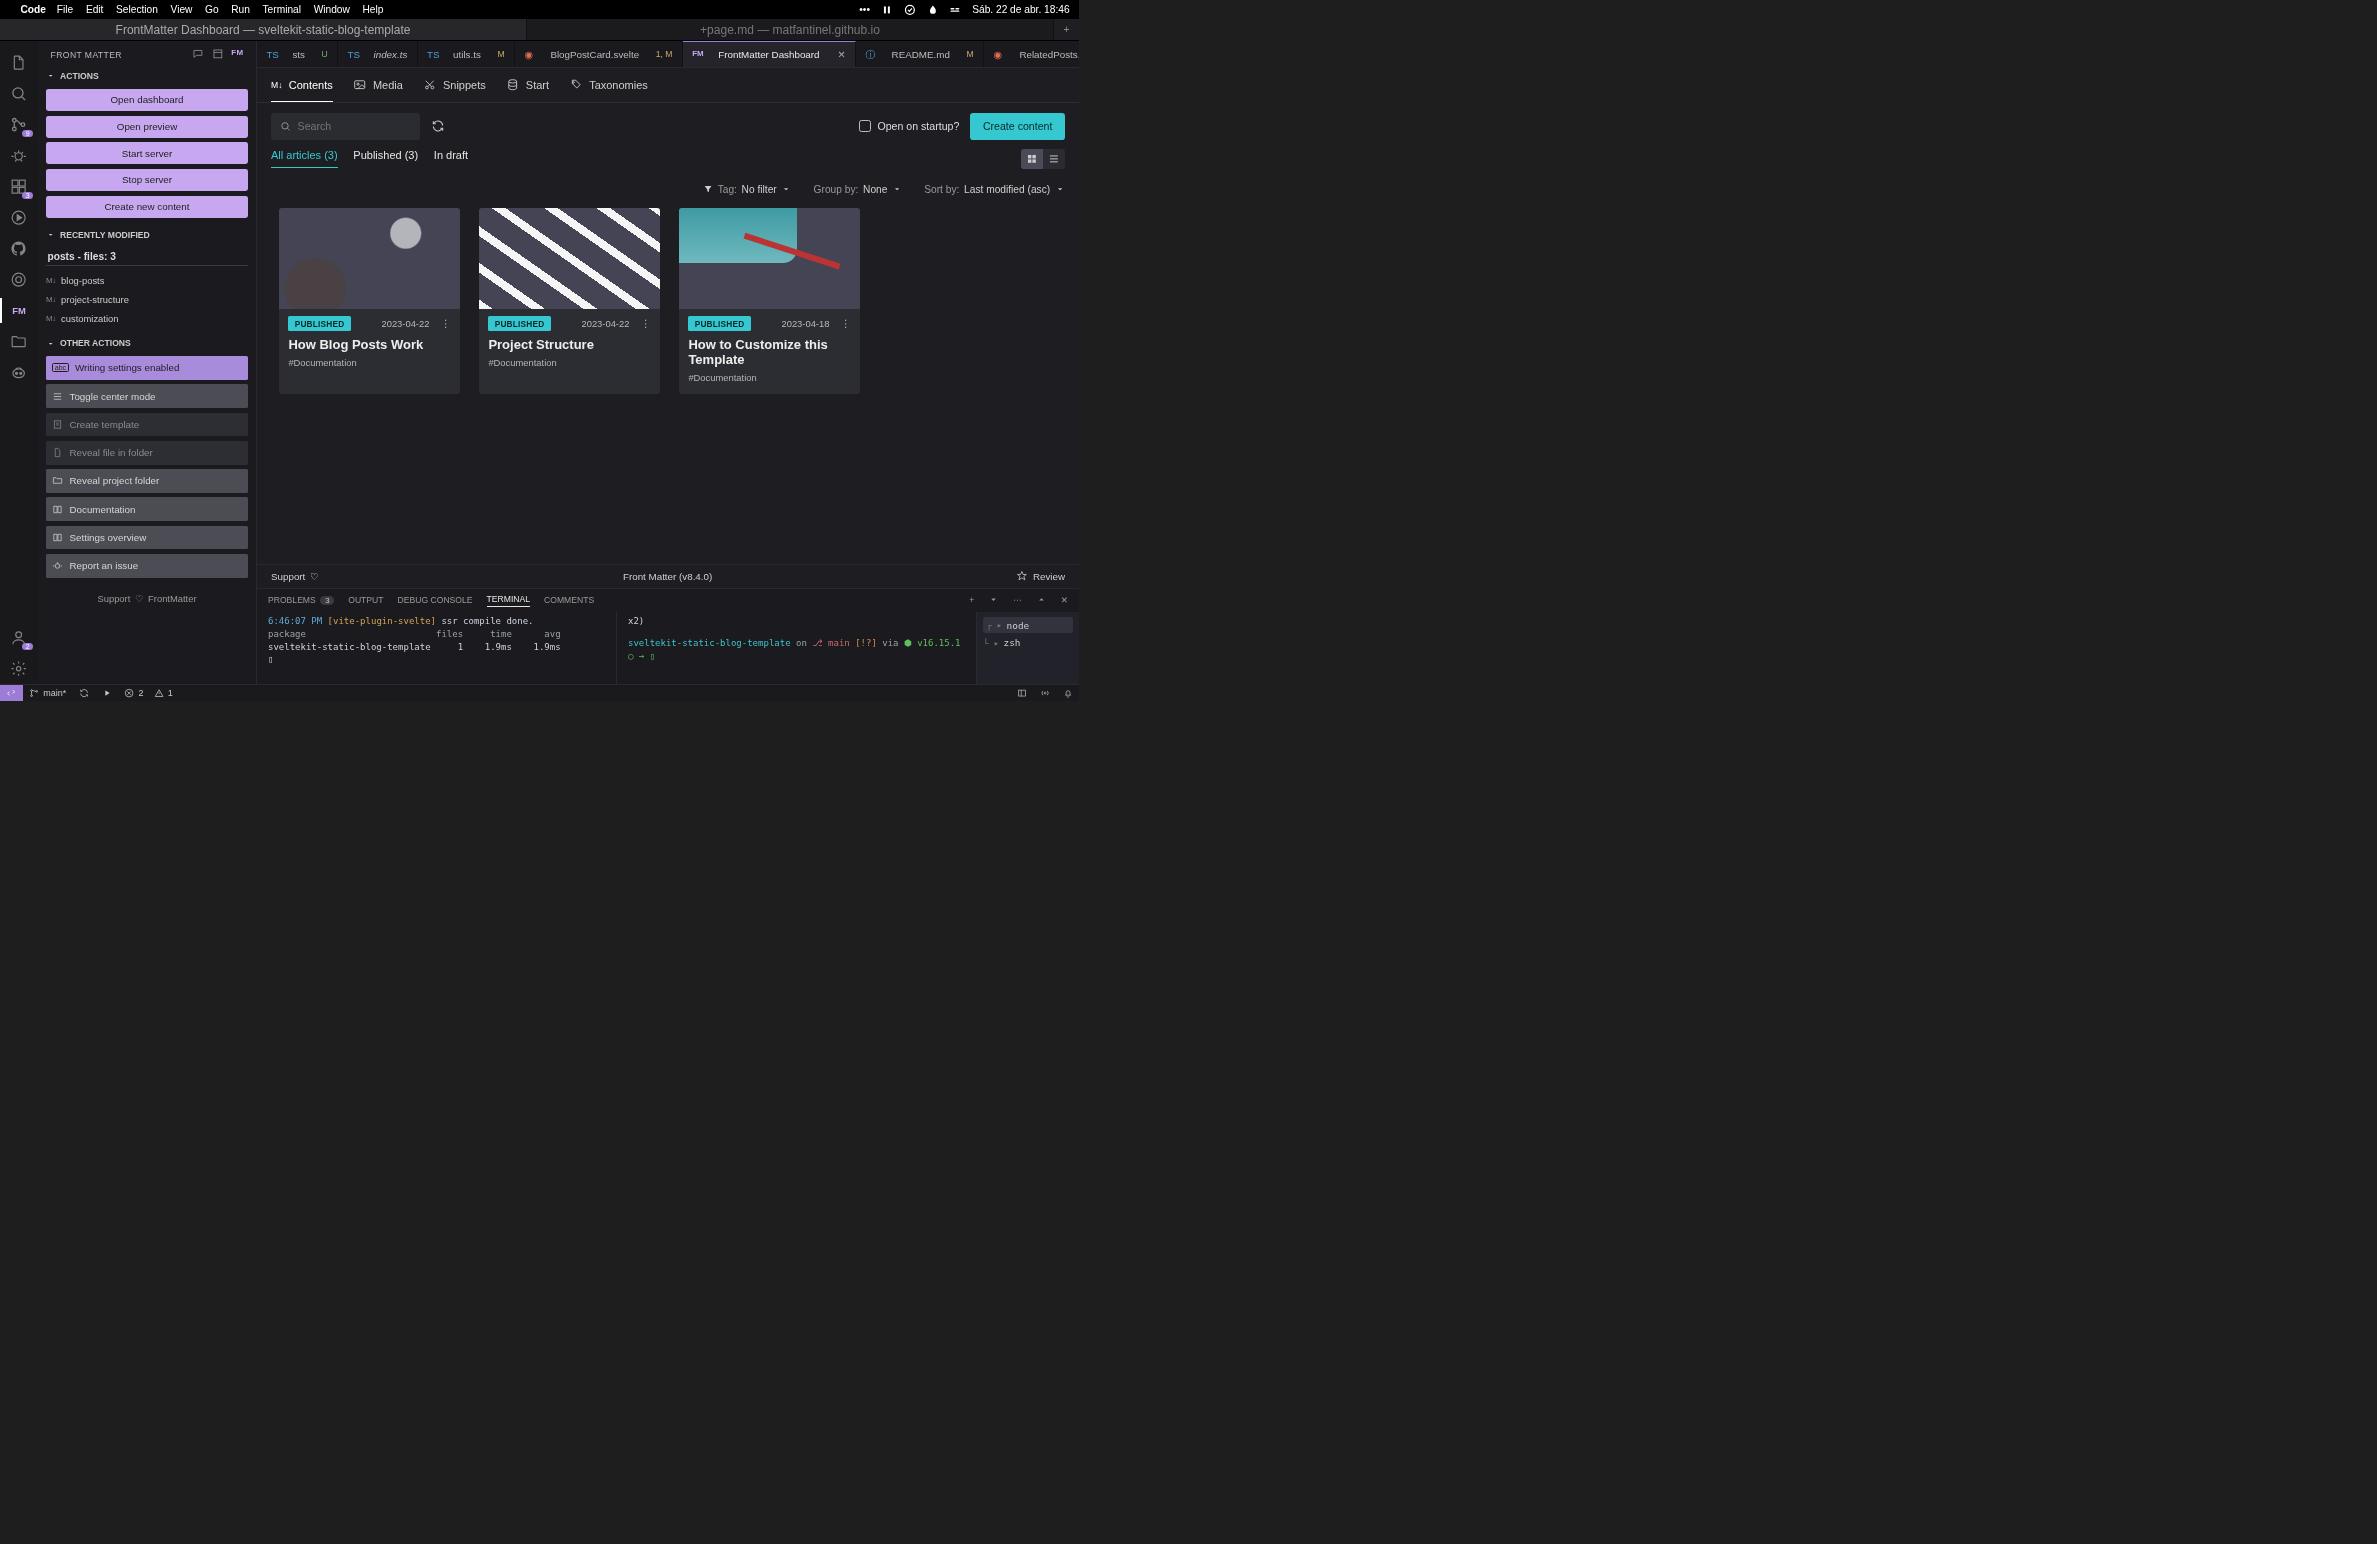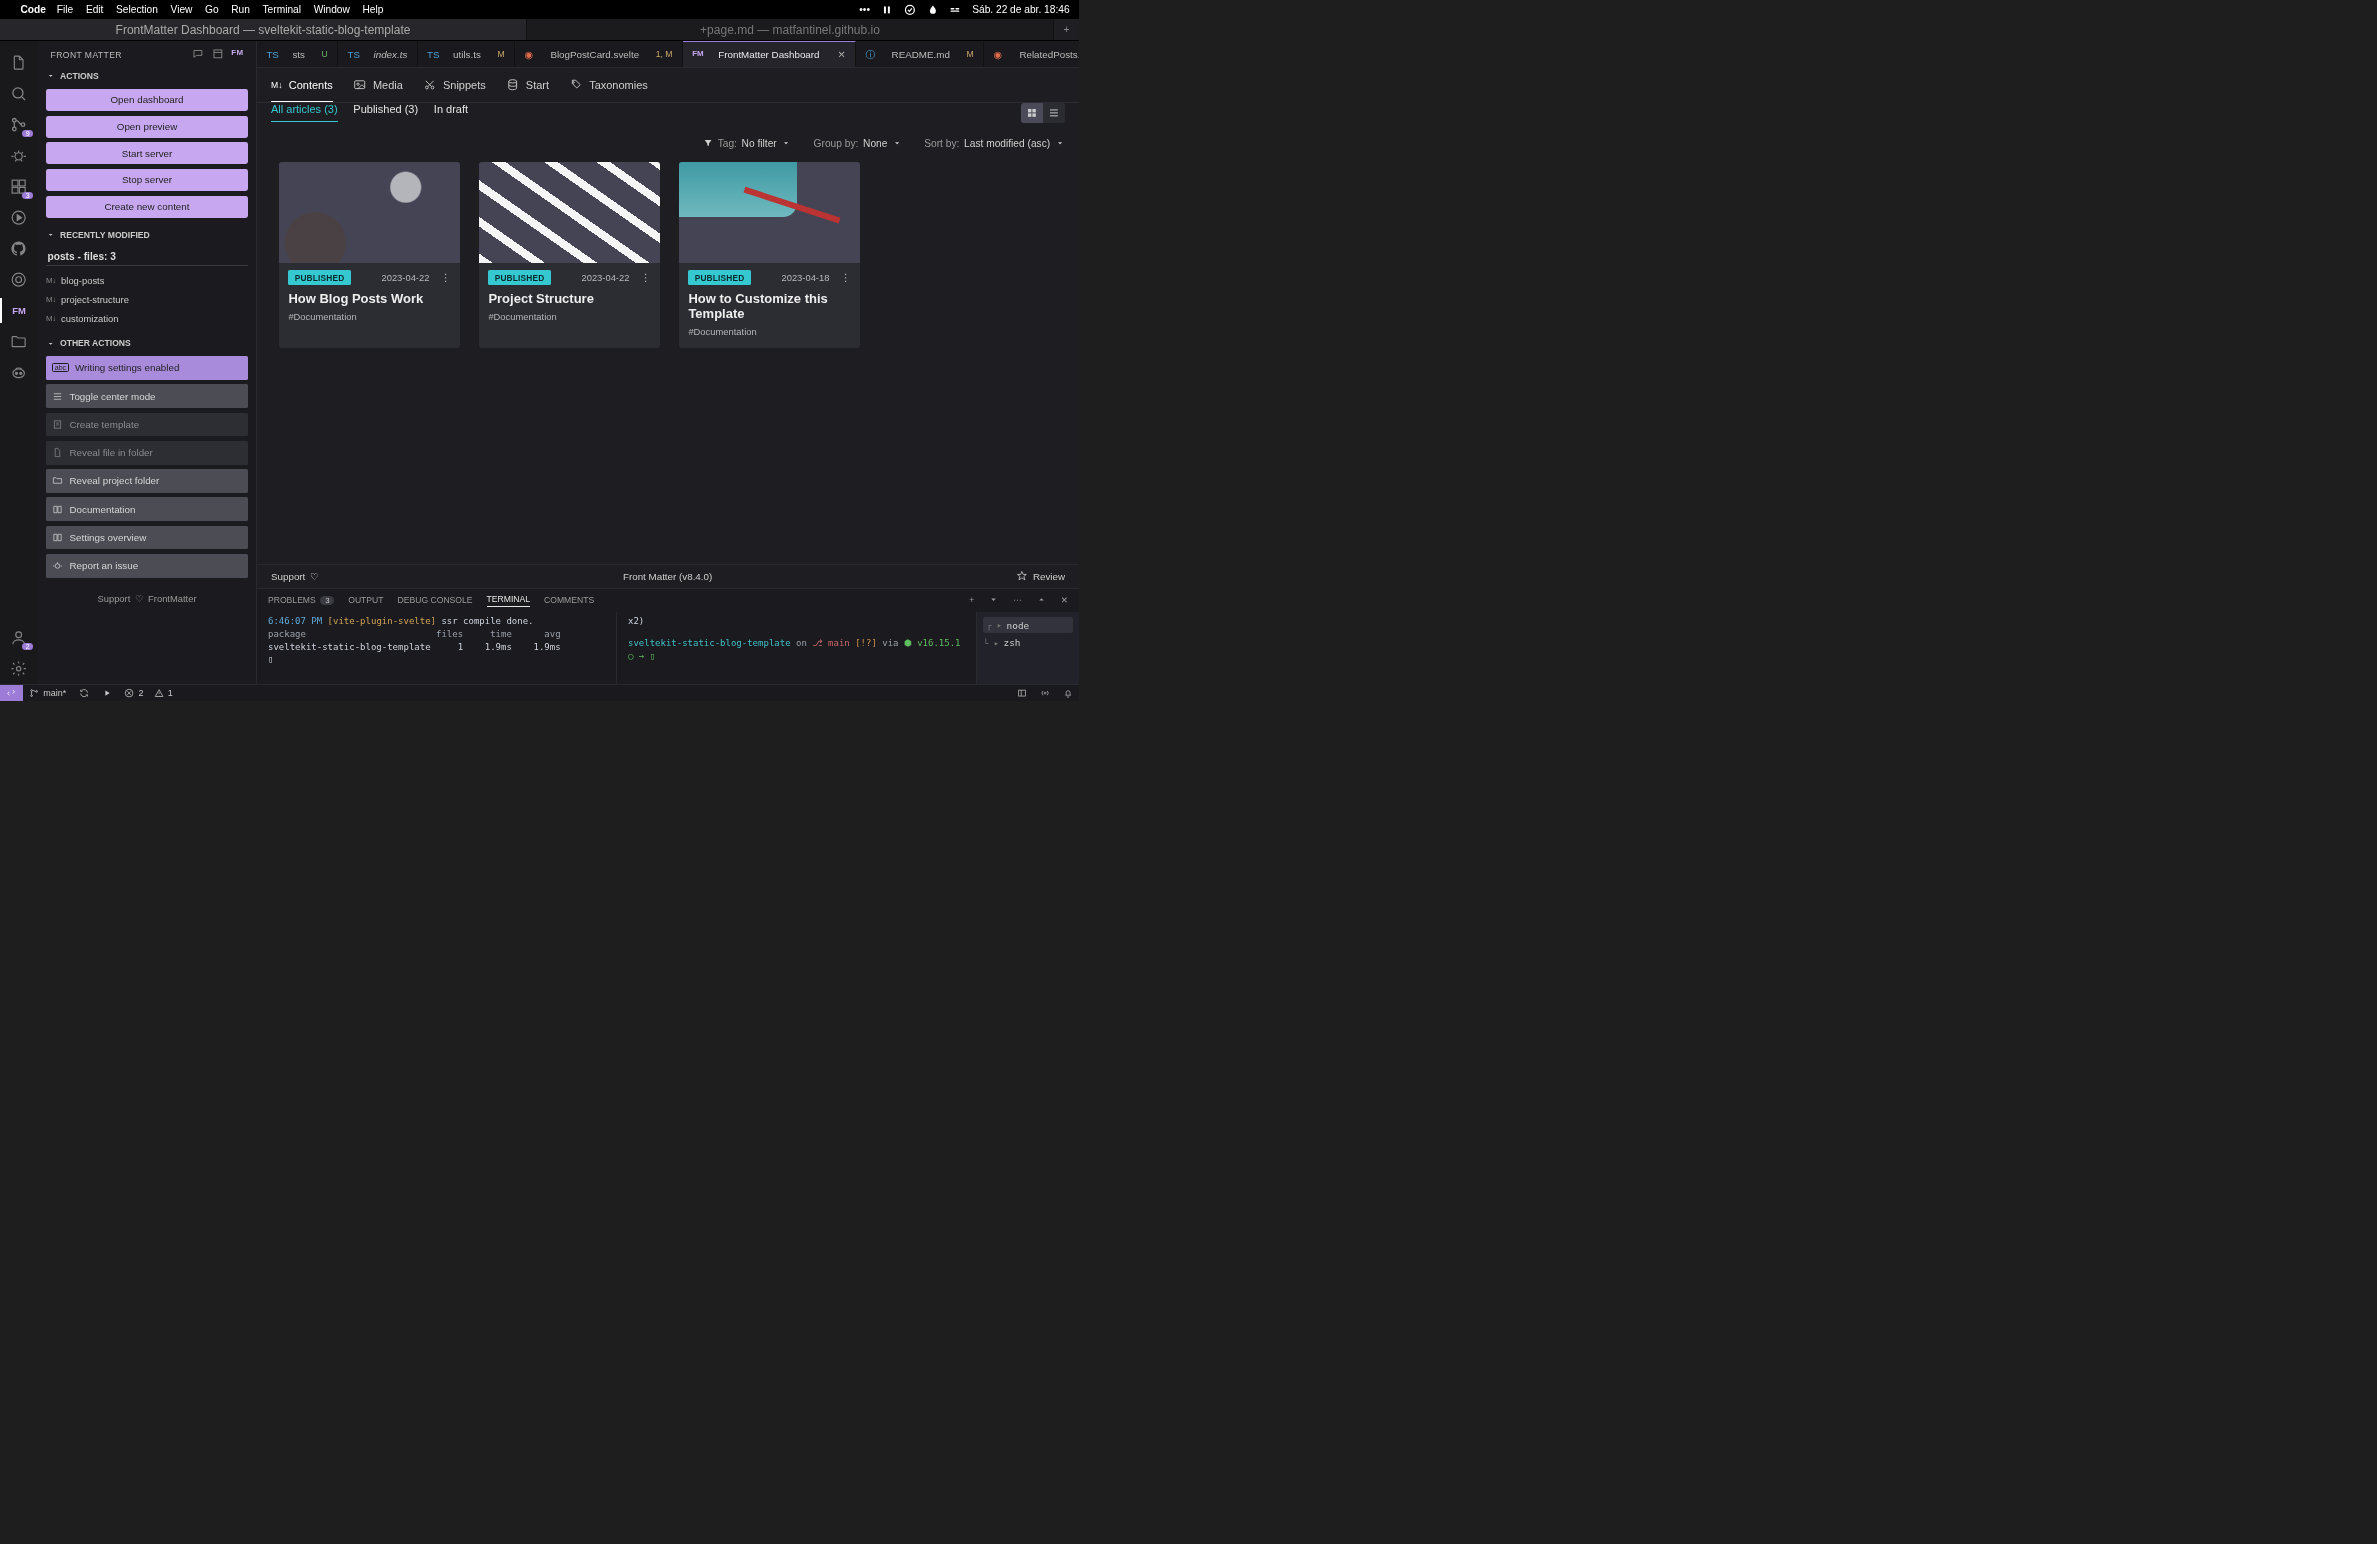--- a/index.html
+++ b/index.html
@@ -583,20 +583,41 @@
         <div class="dash-tab">
             <svg viewBox="0 0 24 24" fill="none" stroke="currentColor" stroke-width="1.6">
               <path d="M12 4l8 8-6 6-8-8V4h6z"></path>
               <circle cx="8" cy="8" r="1.5"></circle>
             </svg>
             <span>Taxonomies</span>
           </div>
       </div>
     </div>
 
+    <div class="dash-row2">
+      <div class="search-box">
+        <svg viewBox="0 0 24 24" width="12.6" height="12.6" fill="none" stroke="currentColor" stroke-width="2">
+            <circle cx="11" cy="11" r="7"></circle>
+            <path d="M21 21l-4.3-4.3"></path>
+          </svg>
+        <input placeholder="Search" style="">
+      </div>
+      <span class="refresh-btn">
+          <svg viewBox="0 0 24 24" width="14" height="14" fill="none" stroke="currentColor" stroke-width="1.8">
+            <path d="M20 11A8 8 0 006 6.3L4 8M4 13a8 8 0 0014 4.7L20 16"></path>
+            <path d="M4 4v4h4M20 20v-4h-4"></path>
+          </svg>
+        </span>
+      <span class="spacer"></span>
+      <label class="startup">
+          <span class="chk"></span>
+          <span>Open on startup?</span>
+        </label>
+      <button class="create-btn">Create content</button>
+    </div>
 
     <div class="filter-row">
       <span class="ftab active">All articles (3)</span>
       <span class="ftab">Published (3)</span>
       <span class="ftab">In draft</span>
       <span class="spacer"></span>
       <div class="view-toggle">
         <span class="vt active">
             <svg viewBox="0 0 24 24" width="11.8" height="11.8" fill="currentColor">
               <rect x="4" y="4" width="7" height="7"></rect>

